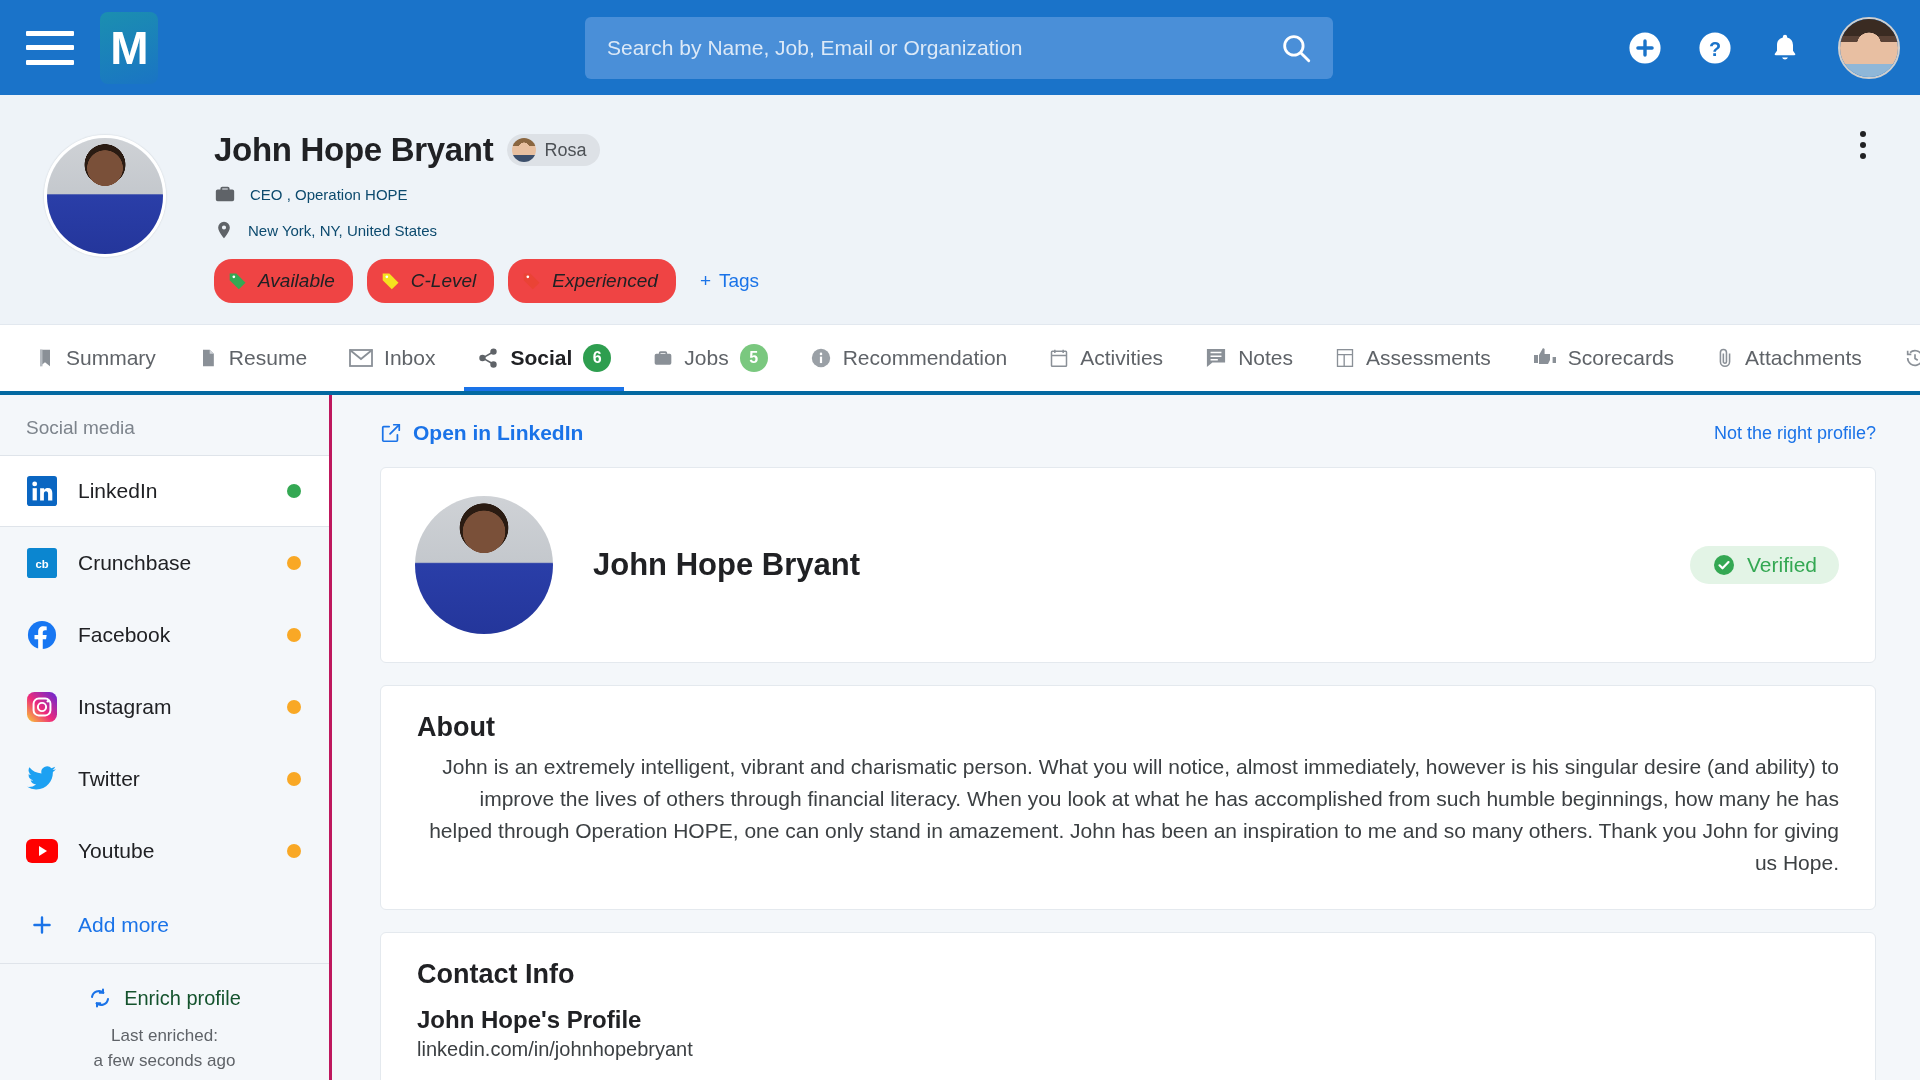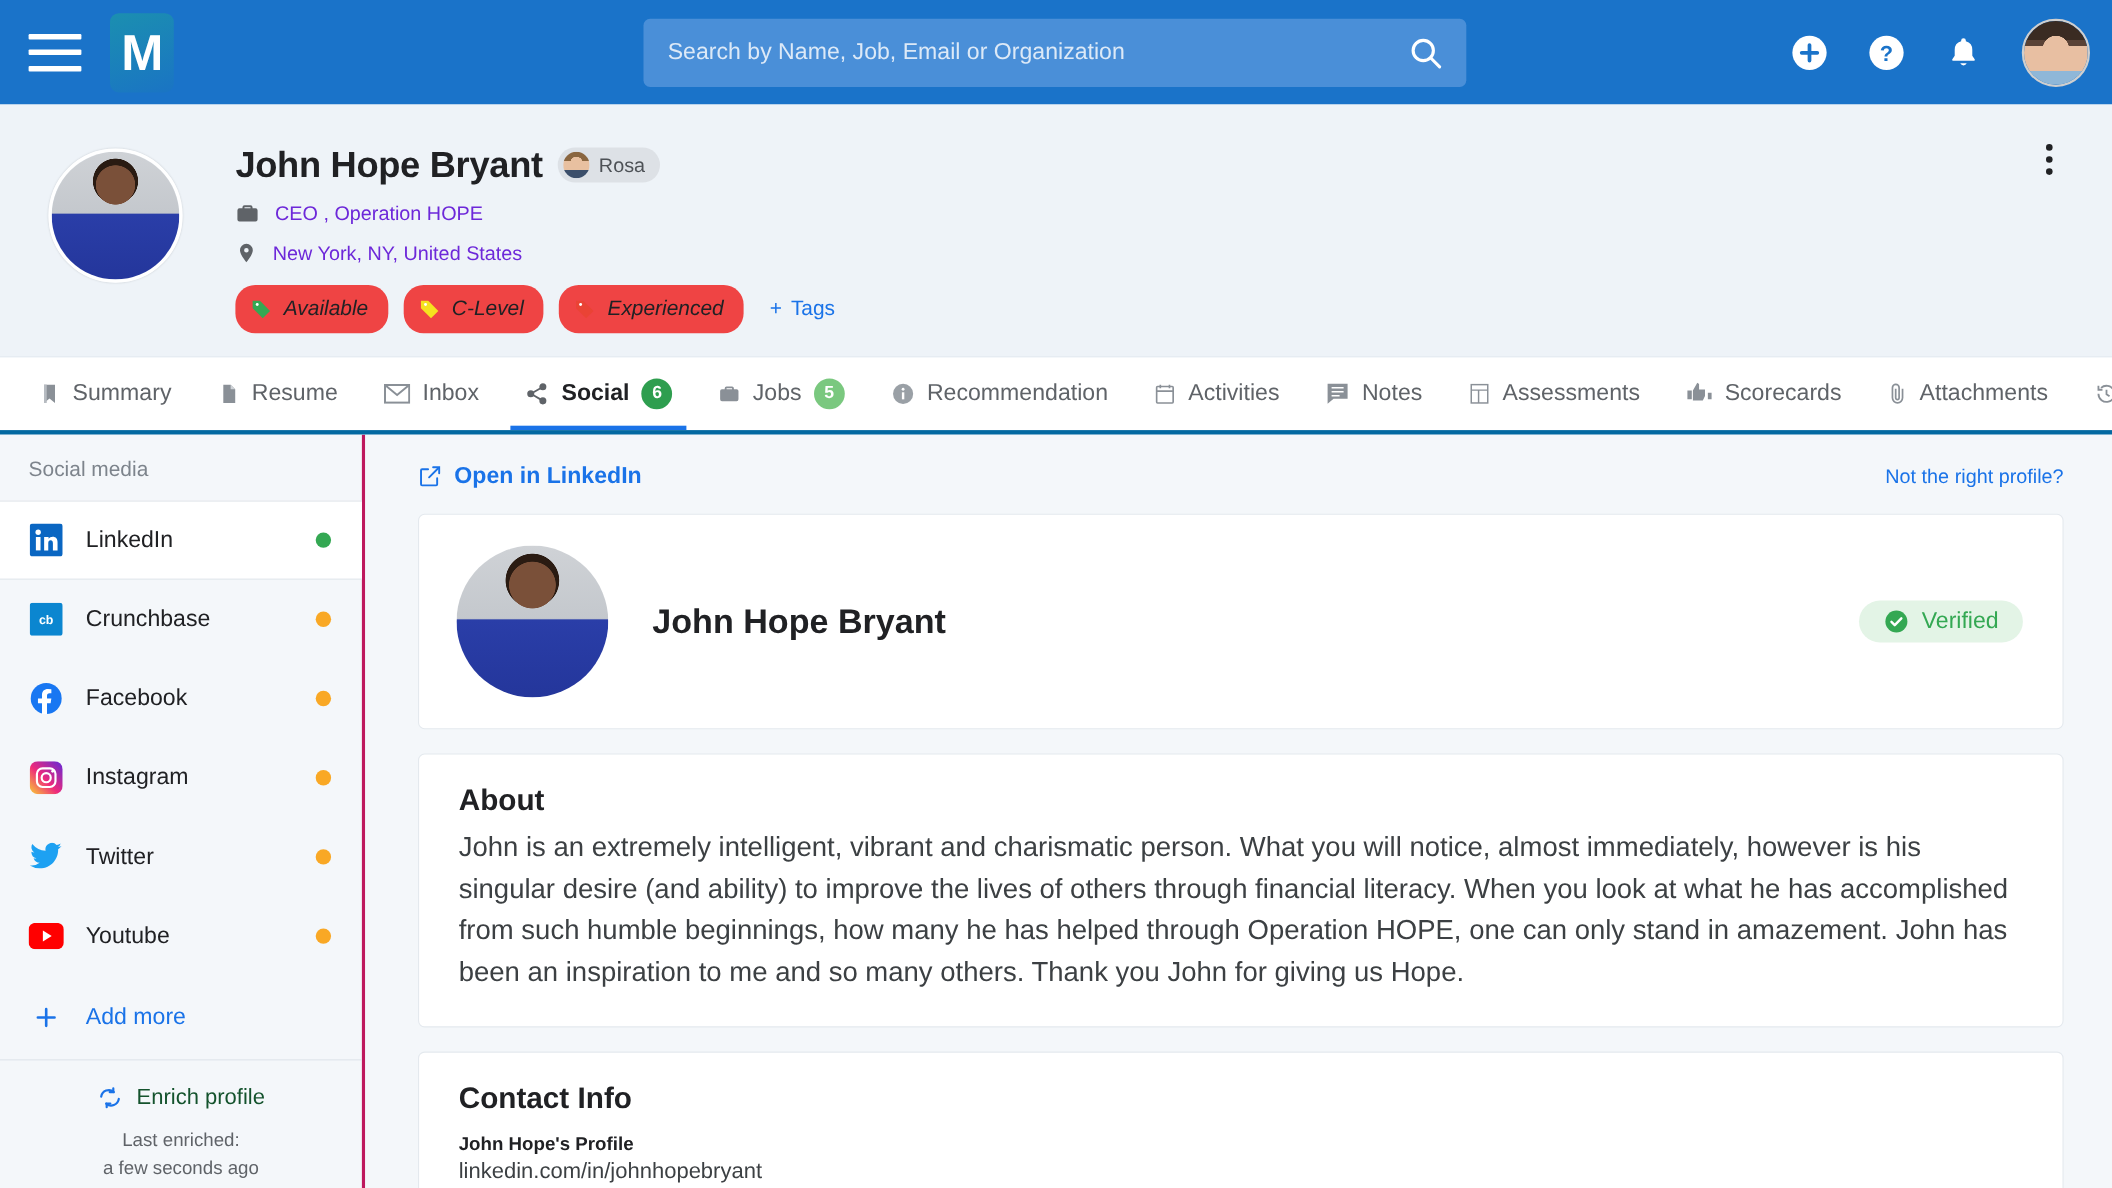--- a/index.html
+++ b/index.html
@@ -92,21 +92,21 @@
   .ph-name { font-size: 33px; font-weight: bold; color: #202124; letter-spacing: -0.3px; }
   .owner-chip {
     display: inline-flex; align-items: center; gap: 8px;
     background: #dde1e6; border-radius: 16px;
     padding: 4px 14px 4px 5px;
     height: 32px;
   }
   .owner-chip .oc-av { width: 24px; height: 24px; border-radius: 50%; overflow: hidden; background:#c9a98e;}
   .owner-chip span { font-size: 18px; color: #4d5156; }
   .ph-line { display: flex; align-items: center; gap: 14px; margin-top: 14px; }
-  .ph-line .txt { font-size: 18px; color: #6d28d9; }
+  .ph-line .txt { font-size: 15px; color: #0c4a6e; }
   .ph-tags { display: flex; align-items: center; gap: 14px; margin-top: 18px; }
   .tag-chip {
     display: inline-flex; align-items: center; gap: 10px;
     background: #ef4444; border-radius: 18px;
     height: 44px; padding: 0 18px 0 14px;
     font-size: 19px; color: #202124;
     cursor: pointer;
     font-style: italic;
   }
   .add-tags {
@@ -209,22 +209,22 @@
   .card-profile .cp-name { font-size: 31px; font-weight: bold; color: #202124; margin-left: 40px; }
   .verified {
     position: absolute; right: 36px; top: 50%; transform: translateY(-50%);
     display: inline-flex; align-items: center; gap: 11px;
     background: #e3f4e6; border-radius: 22px;
     height: 38px; padding: 0 22px;
     color: #34a853; font-size: 21px;
   }
   .card-body { padding: 26px 36px 30px 36px; }
   .sec-title { font-size: 27px; font-weight: bold; color: #202124; margin-bottom: 8px; }
-  .sec-text { font-size: 25px; color: #3c4043; line-height: 1.52; }
-  .ci-sub { font-size: 17px; font-weight: bold; color: #202124; margin-top: 16px; }
+  .sec-text { font-size: 21px; color: #3c4043; line-height: 1.52; text-align: right; }
+  .ci-sub { font-size: 24px; font-weight: bold; color: #202124; margin-top: 16px; }
   .ci-val { font-size: 20px; color: #3c4043; margin-top: 4px; }
 
   
   .photo-john {
     width:100%; height:100%;
     background:
       radial-gradient(circle at 50% 26%, #7a5039 0 17%, transparent 17.5%),
       radial-gradient(circle at 50% 23%, #2a1b12 0 19%, transparent 19.5%),
       linear-gradient(180deg, #cfd2d6 0%, #c4c8cd 48%, #2a3ea8 49%, #24369b 100%);
   }

